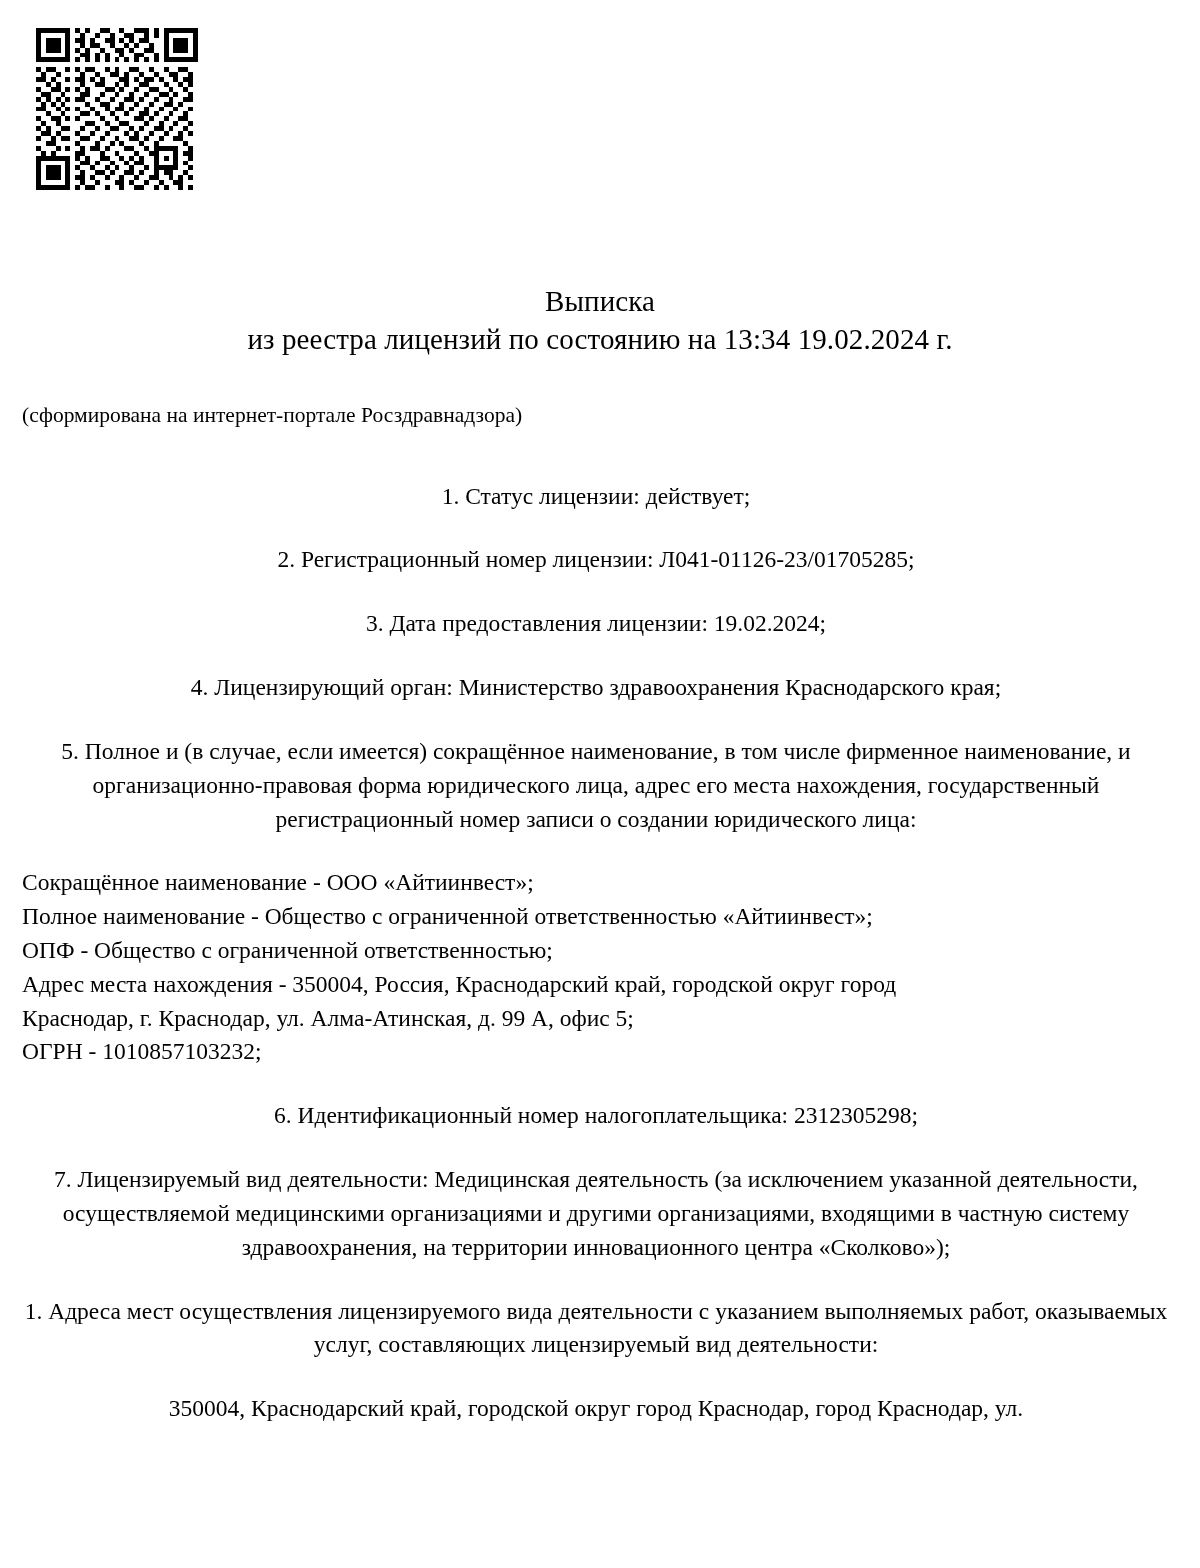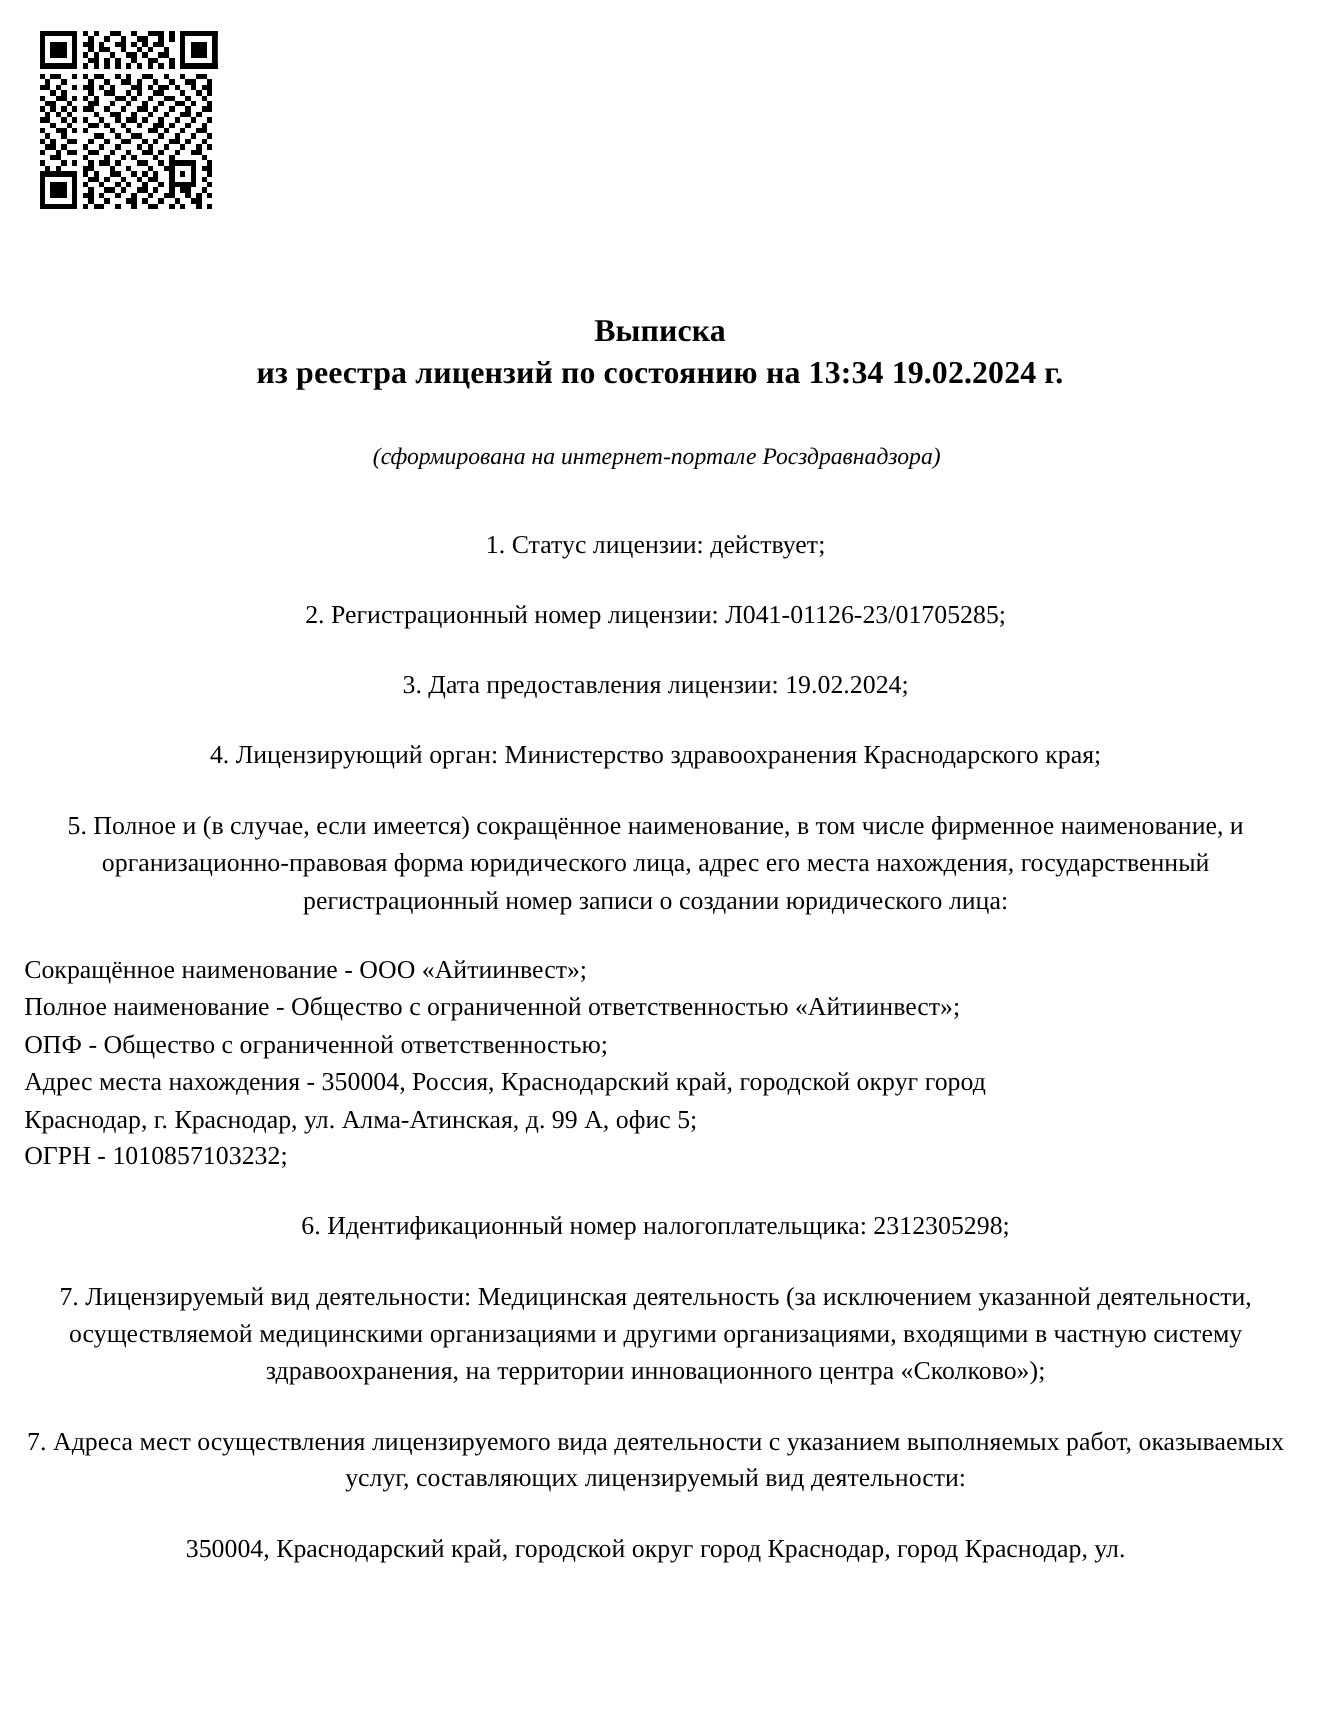--- a/index.html
+++ b/index.html
@@ -27,34 +27,33 @@
     width: 162px;
     height: 162px;
     margin: 10px 0 0 14px;
   }
   .qr-wrap svg { display: block; }
 
   
   .title-block {
     margin-top: 92px;
     text-align: center;
-    font-weight: bold;
+    font-weight: normal;
     font-size: 29px;
     line-height: 1.32;
     letter-spacing: 0.1px;
   }
   .title-line1 { display: block; }
   .title-line2 { display: block; }
 
   .subtitle {
     margin-top: 44px;
-    text-align: center;
+    text-align: left;
     font-size: 21.5px;
     padding-right: 6px;
-    font-style: italic;
   }
 
   
   .content {
     margin-top: 52px;
     font-size: 23.5px;
     line-height: 1.44;
     padding: 0 8px 0 0;
   }
   .para {
@@ -421,19 +420,19 @@
       <span class="ln">ОПФ - Общество с ограниченной ответственностью;</span>
       <span class="ln">Адрес места нахождения - 350004, Россия, Краснодарский край, городской округ город</span>
       <span class="ln">Краснодар, г. Краснодар, ул. Алма-Атинская, д. 99 А, офис 5;</span>
       <span class="ln">ОГРН - 1010857103232;</span>
     </div>
 
     <p class="para">6. Идентификационный номер налогоплательщика: 2312305298;</p>
 
     <p class="para">7. Лицензируемый вид деятельности: Медицинская деятельность (за исключением указанной деятельности, осуществляемой медицинскими организациями и другими организациями, входящими в частную систему здравоохранения, на территории инновационного центра «Сколково»);</p>
 
-    <p class="para">7. Адреса мест осуществления лицензируемого вида деятельности с указанием выполняемых работ, оказываемых услуг, составляющих лицензируемый вид деятельности:</p>
+    <p class="para">1. Адреса мест осуществления лицензируемого вида деятельности с указанием выполняемых работ, оказываемых услуг, составляющих лицензируемый вид деятельности:</p>
 
     <p class="para tight">350004, Краснодарский край, городской округ город Краснодар, город Краснодар, ул.</p>
 
     <div class="spacer-bottom"></div>
   </div>
 </div>
 
 </body></html>

